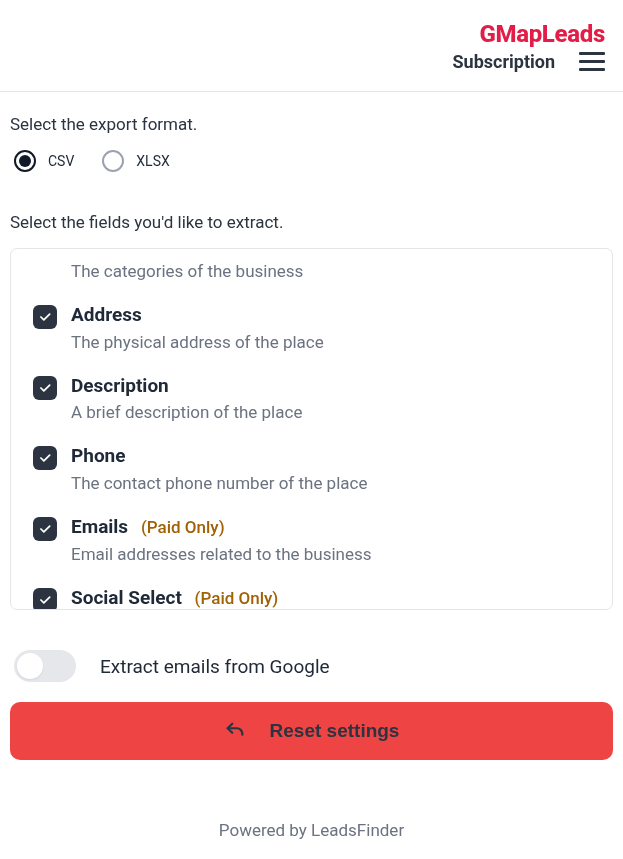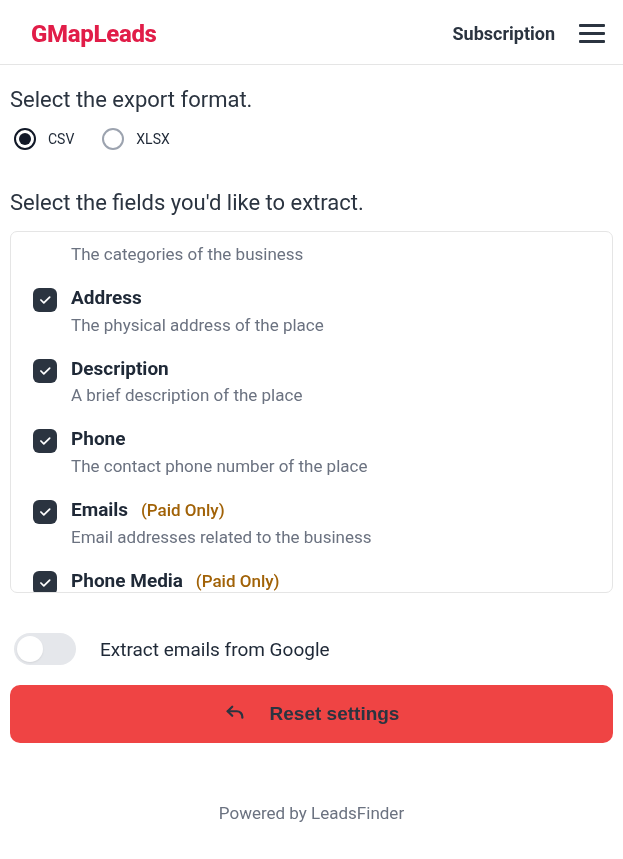--- a/index.html
+++ b/index.html
@@ -6,24 +6,25 @@
   body {
     font-family: -apple-system, BlinkMacSystemFont, "Segoe UI", Roboto, sans-serif;
     background: #fff;
     color: #1f2937;
     width: 623px;
     height: 859px;
     overflow: hidden;
   }
   .header {
     display: flex;
-    align-items: flex-start;
+    align-items: flex-end;
     justify-content: space-between;
-    padding: 20px 18px 16px 31px;
+    padding: 20px 18px 16px 8px;
     border-bottom: 1px solid #e5e5e5;
+    flex-direction: column;
   }
   .logo {
     font-size: 24px;
     font-weight: 800;
     color: #e11d48;
     letter-spacing: -0.3px;
   }
   .header-right {
     display: flex;
     align-items: center;
@@ -45,21 +46,21 @@
     display: block;
     width: 26px;
     height: 3px;
     background: #2b3440;
     border-radius: 1px;
   }
   .content {
     padding: 22px 10px 0 10px;
   }
   .section-label {
-    font-size: 22px;
+    font-size: 17px;
     color: #2b3440;
     margin-bottom: 16px;
   }
   .radio-group {
     display: flex;
     gap: 28px;
     margin-bottom: 40px;
     padding-left: 4px;
   }
   .radio-item {
@@ -288,21 +289,21 @@
     </div>
 
     <div class="field-row partial-bottom">
       <div class="checkbox">
         <svg width="14" height="14" viewBox="0 0 24 24" fill="none">
             <path d="M5 12l5 5L20 7" stroke="#fff" stroke-width="3" stroke-linecap="round" stroke-linejoin="round"></path>
           </svg>
       </div>
       <div class="field-text">
         <div class="field-title">
-          <span>Phone Media</span>
+          <span>Social Select</span>
           <span class="paid-tag">(Paid Only)</span>
         </div>
       </div>
     </div>
 
   </div>
 
   <div class="toggle-row">
     <div class="toggle">
       <div class="toggle-knob"></div>

